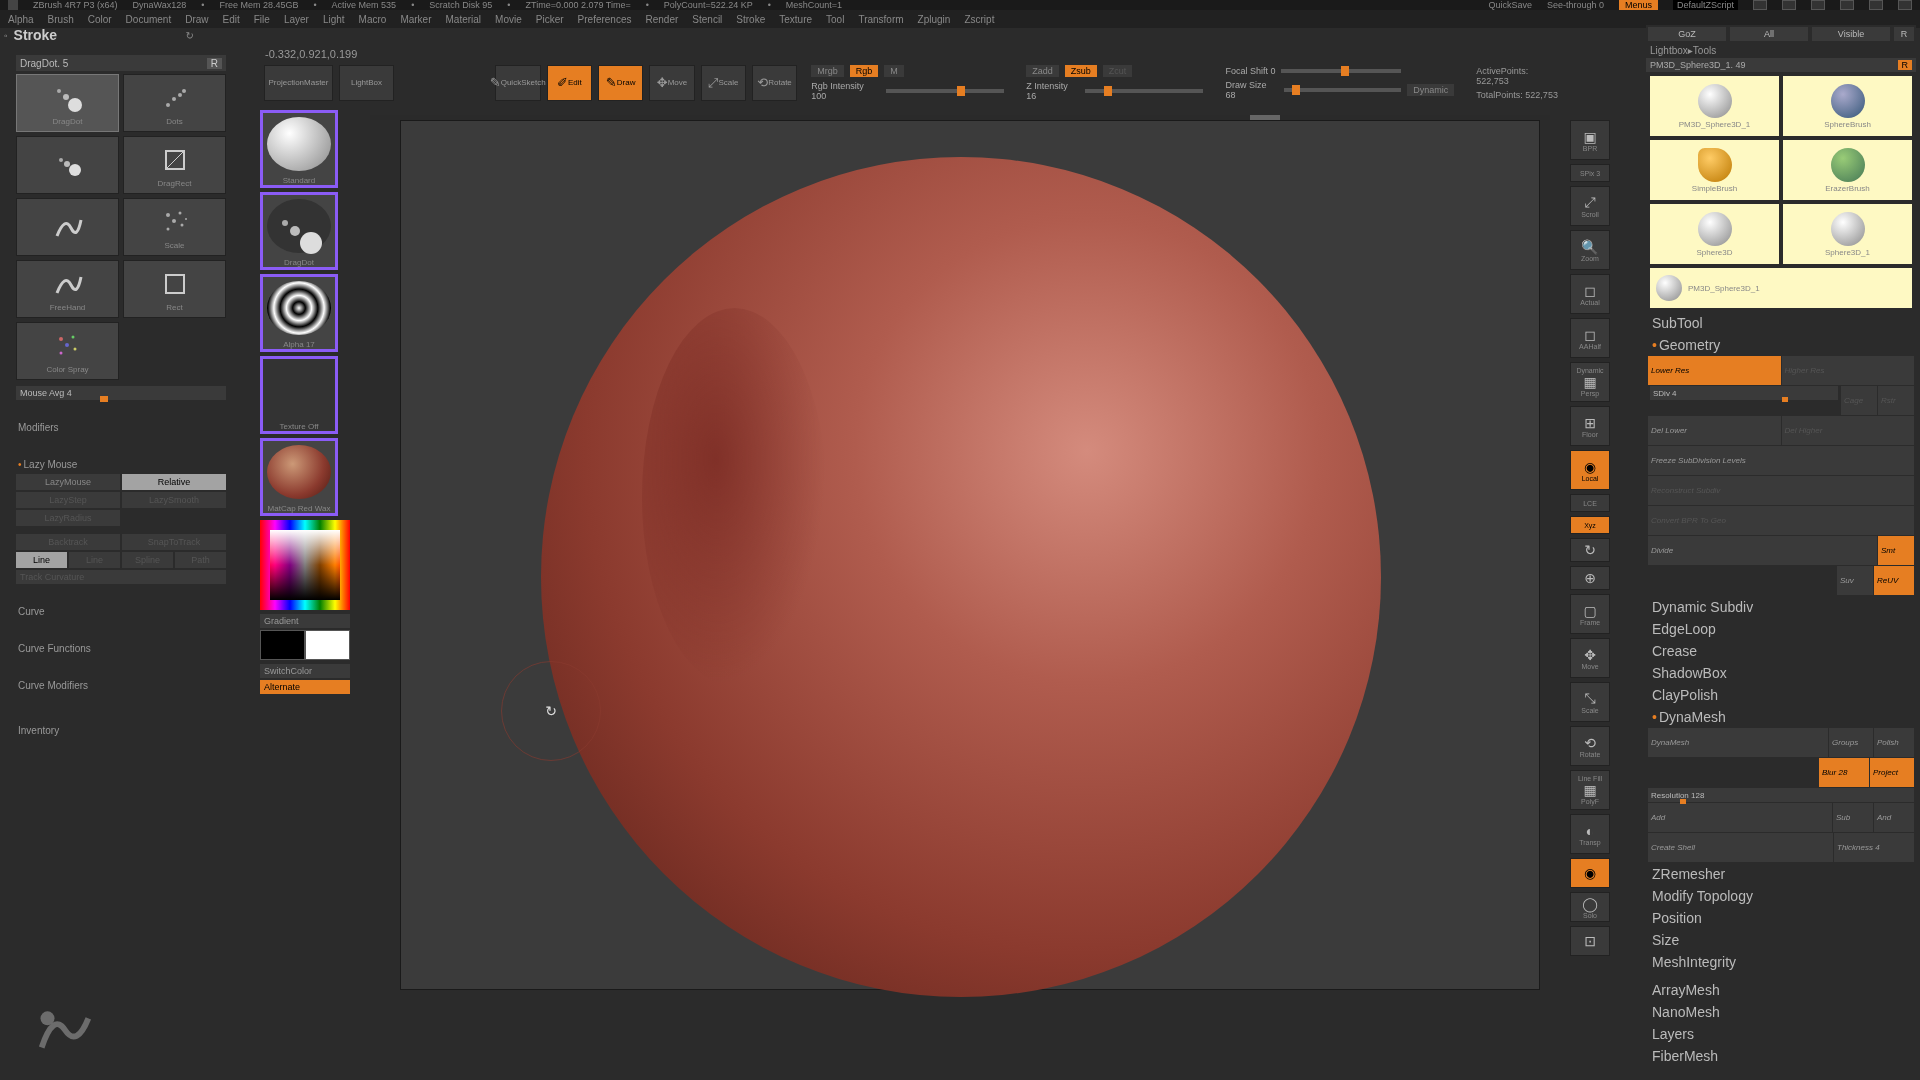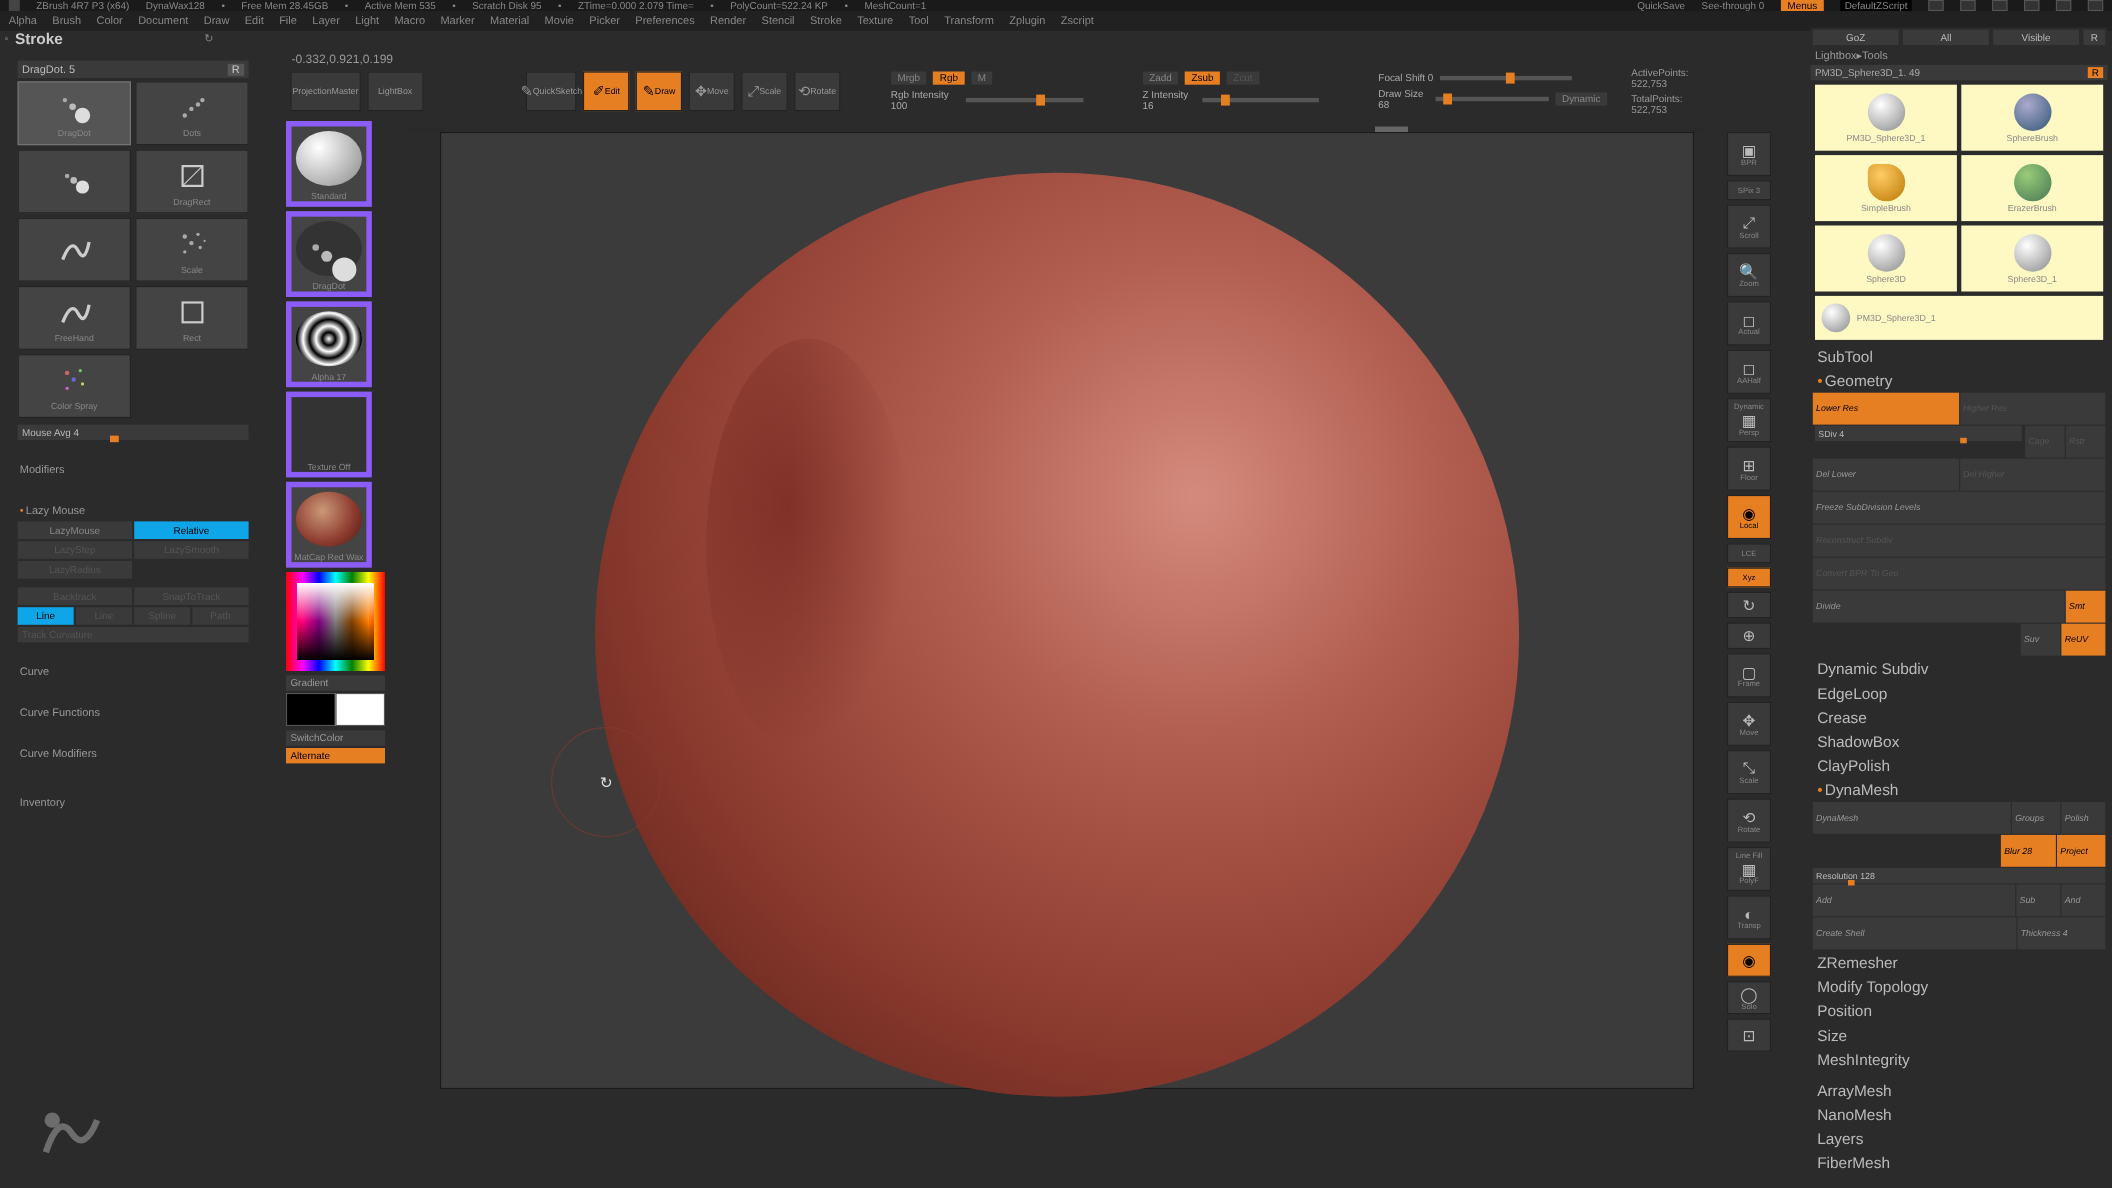--- a/index.html
+++ b/index.html
@@ -27,38 +27,38 @@
 .stroke-cell { height: 58px; background: #444; border: 1px solid #222; display: flex; flex-direction: column; align-items: center; justify-content: center; }
 .stroke-cell.sel { background: #555; border-color: #777; }
 .stroke-cell .ico { width: 34px; height: 34px; display: flex; align-items: center; justify-content: center; }
 .stroke-cell .lbl { font-size: 8px; color: #888; margin-top: 2px; }
 .slider-row { height: 14px; background: #3a3a3a; position: relative; padding: 0 4px; font-size: 9px; color: #bbb; margin-bottom: 2px; display: flex; align-items: center; }
 .slider-row .handle { position: absolute; bottom: -2px; width: 8px; height: 6px; background: #e67e22; }
 .section-label { color: #999; font-size: 10px; padding: 4px 2px; margin-top: 18px; }
 .radio-dot::before { content: "•"; color: #e67e22; margin-right: 2px; }
 .btn-row { display: flex; gap: 2px; margin-bottom: 2px; }
 .small-btn { flex: 1; height: 16px; background: #3a3a3a; color: #888; font-size: 9px; display: flex; align-items: center; justify-content: center; }
-.small-btn.active { background: #0ea5e9; color: #000; }
+.small-btn.active { background: #a3a3a3; color: #000; }
 .small-btn.dim { color: #555; }
 
 .toolcol { position: absolute; top: 60px; left: 260px; width: 80px; }
-.tool-thumb { width: 78px; height: 78px; background: #444; margin-bottom: 4px; display: flex; flex-direction: column; align-items: center; justify-content: flex-end; font-size: 8px; color: #888; border: 5px solid #8b5cf6; position: relative; }
+.tool-thumb { width: 78px; height: 78px; background: #444; margin-bottom: 4px; display: flex; flex-direction: column; align-items: center; justify-content: flex-end; font-size: 8px; color: #888; border: 3px solid #8b5cf6; position: relative; }
 .tool-thumb .inner { position: absolute; inset: 4px 4px 14px 4px; border-radius: 50%; }
 .color-picker { width: 90px; height: 90px; background: linear-gradient(to right, red, magenta, blue, cyan, green, yellow, red); position: relative; margin-bottom: 4px; }
 .color-picker::after { content: ""; position: absolute; inset: 10px; background: linear-gradient(to bottom, rgba(255,255,255,1), rgba(255,0,0,0.5) 50%, rgba(0,0,0,1)); }
 .swatch-row { display: flex; width: 90px; height: 30px; margin-bottom: 4px; }
 .swatch-row div { flex: 1; border: 1px solid #555; }
 .orange-btn { background: #e67e22; color: #000; padding: 2px 4px; font-size: 9px; width: 90px; margin-bottom: 2px; }
 .gray-btn2 { background: #3a3a3a; color: #999; padding: 2px 4px; font-size: 9px; width: 90px; margin-bottom: 2px; }
 
 .top-toolbar { position: absolute; top: 60px; left: 260px; right: 350px; height: 45px; display: flex; align-items: center; gap: 6px; padding-left: 4px; }
 .tb-btn { width: 46px; height: 36px; background: #3a3a3a; border: 1px solid #222; display: flex; flex-direction: row; align-items: center; justify-content: center; font-size: 8px; color: #999; }
 .tb-btn.active { background: #e67e22; color: #000; }
 .tb-slider-group { display: flex; flex-direction: column; gap: 4px; margin: 0 8px; }
-.tb-slider-row { display: flex; align-items: center; gap: 6px; font-size: 9px; margin-left: 32px; }
+.tb-slider-row { display: flex; align-items: center; gap: 6px; font-size: 9px; }
 .tb-slider-row .track { width: 120px; height: 4px; background: #555; position: relative; }
 .tb-slider-row .track .thumb { position: absolute; width: 8px; height: 10px; background: #e67e22; top: -3px; }
 .tb-tag { padding: 1px 6px; font-size: 9px; }
 .tb-tag.on { background: #e67e22; color: #000; }
 .tb-tag.off { background: #3a3a3a; color: #888; }
 .tb-info { font-size: 9px; color: #999; }
 
 .viewport { position: absolute; top: 120px; left: 400px; width: 1140px; height: 870px; background: #3b3b3b; border: 1px solid #1a1a1a; }
 .scroll-strip { position: absolute; top: 115px; left: 370px; width: 1180px; height: 5px; background: #2a2a2a; }
 .scroll-strip .sthumb { position: absolute; width: 30px; height: 5px; background: #666; left: 880px; }

